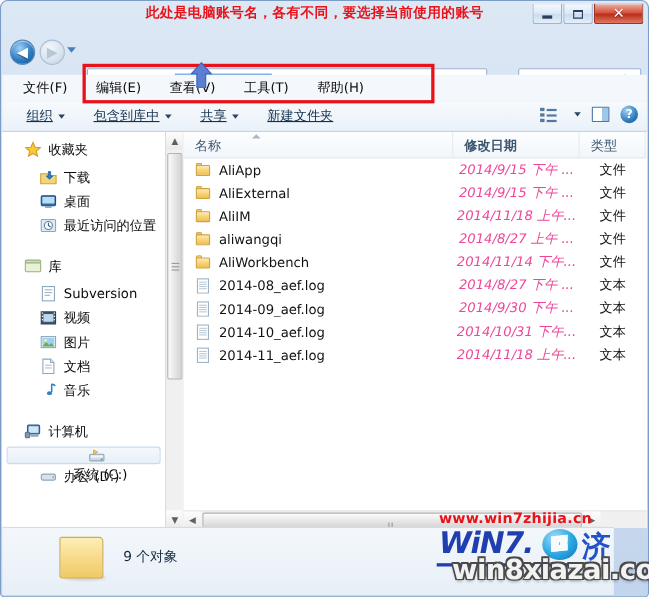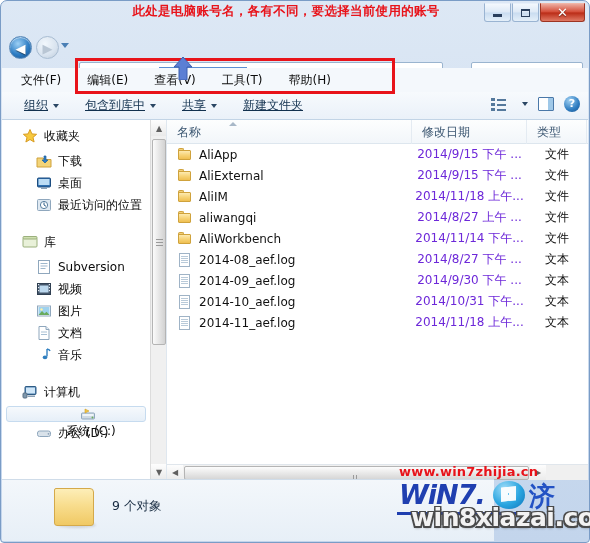--- a/index.html
+++ b/index.html
@@ -328,36 +328,36 @@
     display: flex; align-items: center;
     position: relative;
     font-size: 12px; color: #3a5570;
   }
   .col {
     padding-left: 10px; height: 24px; line-height: 24px;
     border-right: 1px solid #e4ebf2;
     overflow: hidden; white-space: nowrap;
   }
   #col-name { width: 245px; }
-  #col-date { width: 115px; }
+  #col-date { width: 115px; font-weight: bold; }
   #col-type { width: 60px; }
   #sort-asc {
     position: absolute; left: 62px; top: 2px;
     width: 0; height: 0;
     border-left: 4px solid transparent;
     border-right: 4px solid transparent;
     border-bottom: 4px solid #a8b8c8;
   }
   .frow {
     display: flex; align-items: center;
     height: 21px;
     font-size: 12px; color: #111; text-align: center;
   }
   .fname { width: 245px; display: flex; align-items: center; padding-left: 10px; white-space: nowrap; overflow: hidden; }
-  .fdate { width: 115px; white-space: nowrap; overflow: hidden; color: #6d28d9; }
+  .fdate { width: 115px; white-space: nowrap; overflow: hidden; color: #ec4899; font-style: italic; }
   .ftype { width: 60px; white-space: nowrap; overflow: hidden; color: #111; }
   .ficon { width: 16px; height: 15px; margin-right: 6px; flex: none; position: relative; }
 
   
   .ic-folder .fshape {
     position: absolute; left: 1px; top: 3px;
     width: 13px; height: 10px;
     background: linear-gradient(180deg,#fdeab0 0%, #f7d479 50%, #efbf51 100%);
     border: 1px solid #cfa23c; border-radius: 1px;
   }
@@ -399,21 +399,21 @@
   }
   #h-thumb .hgrip {
     position: absolute; left: 50%; top: 4px; margin-left: -4px;
     width: 8px; height: 7px;
   }
   .hgrip i { display: inline-block; width: 1px; height: 7px; background: #9a9a9a; margin-right: 2px; }
 
   
   #statusbar {
     position: absolute; left: 1px; bottom: 1px;
-    width: 492px; height: 62px;
+    width: 556px; height: 62px;
     background: linear-gradient(180deg,#f3f7fb 0%, #e7eff7 100%);
     border-top: 1px solid #cfdce9;
   }
   #status-folder-icon {
     position: absolute; left: 50px; top: 8px;
     width: 46px; height: 42px;
   }
   .bigfolder-back {
     position: absolute; left: 2px; top: 0px;
     width: 40px; height: 38px;

